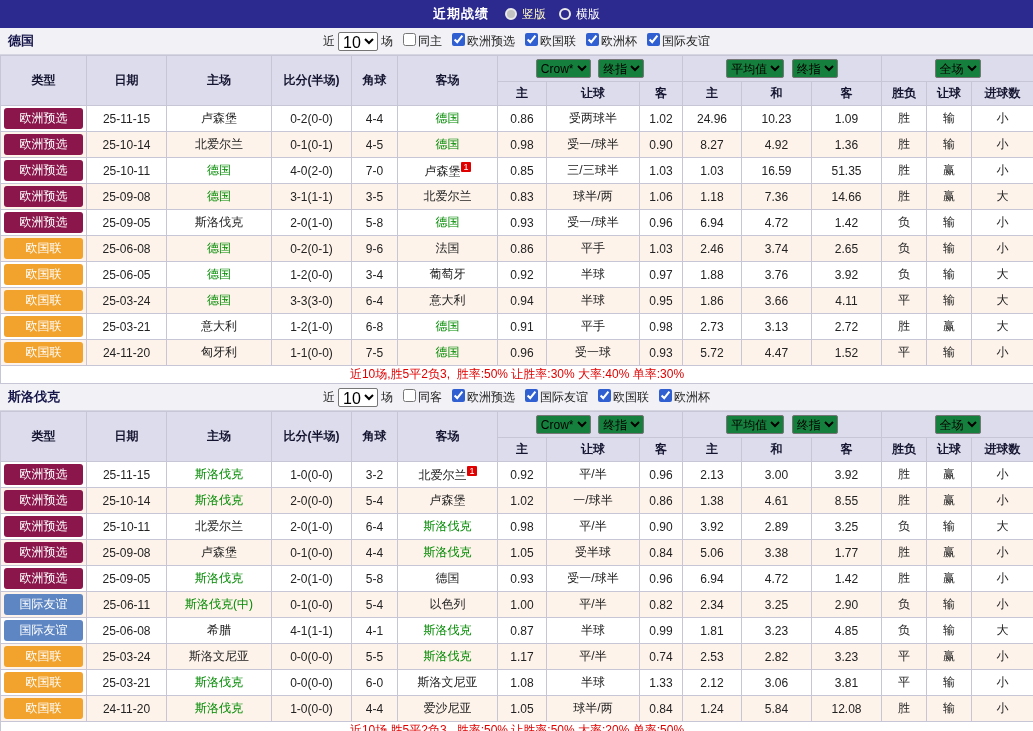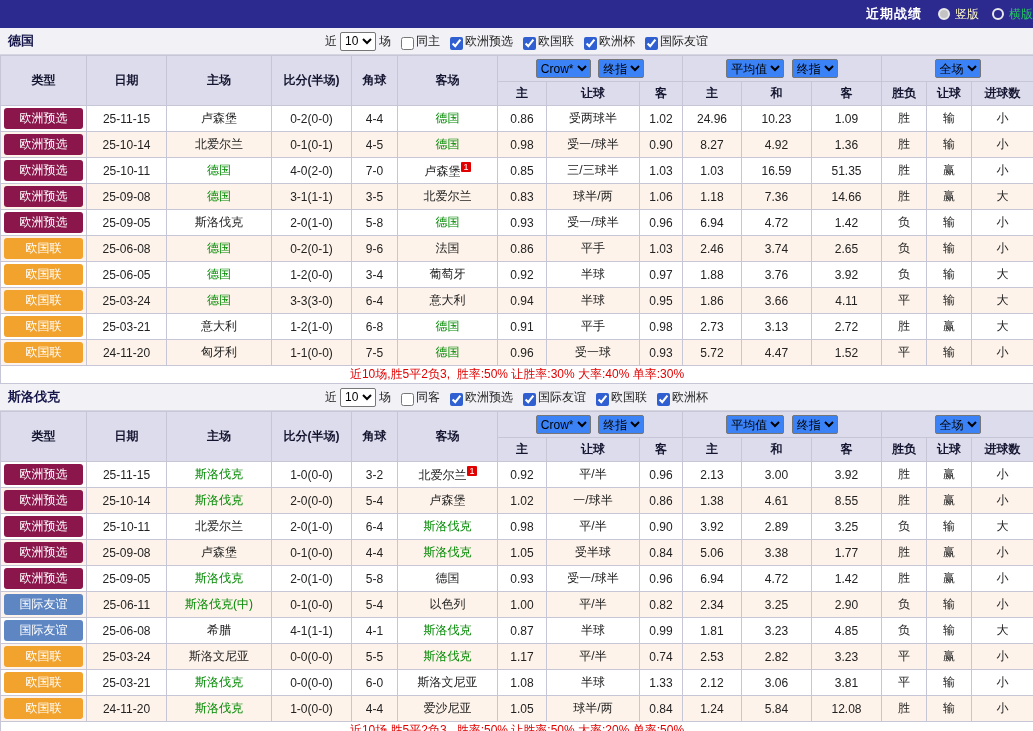--- a/index.html
+++ b/index.html
@@ -1,42 +1,42 @@
 <!DOCTYPE html>
 <html><head>
 <meta charset="utf-8">
 <style>
   * { margin:0; padding:0; box-sizing:border-box; }
   html,body { background:#fff; }
   body { width:1033px; font-family:"Liberation Sans","DejaVu Sans",sans-serif; }
   .page { width:1033px; }
 
   
-  .topbar { height:28px; background:#2d2a8f; display:flex; align-items:center; justify-content:flex-end; gap:16px; }
+  .topbar { height:28px; background:#2d2a8f; display:flex; align-items:center; justify-content:center; gap:16px; }
   .topbar-title { color:#fff; font-weight:bold; font-size:13px; letter-spacing:1px; }
   .radio-group { display:flex; align-items:center; gap:5px; font-size:12px; }
   .radio { width:12px; height:12px; border-radius:50%; border:2px solid #e9e9e9; display:inline-block; background:transparent; }
   .radio.sel { background:#c3c3c3; }
   .lbl-v { color:#fef9c3; margin-right:8px; }
-  .lbl-h { color:#22c55e; }
+  .lbl-h { color:#ffffff; }
 
   
   .section-bar { height:27px; background:#f1f1f6; border-bottom:1px solid #d5d5e2; display:flex; align-items:center; position:relative; font-size:12px; color:#222; }
   .team-name { position:absolute; left:8px; font-weight:bold; font-size:13px; color:#15154a; }
   .filters { margin:0 auto; display:flex; align-items:center; gap:3px; }
-  .filters select { font-size:12px; height:19px; border:1px solid #767676; background:#fff; border-radius:2px; font-family:inherit; }
-  .cb { display:inline-flex; align-items:flex-end; gap:2px; margin-left:7px; cursor:pointer; }
+  .filters select { font-size:16px; height:19px; border:1px solid #767676; background:#fff; border-radius:2px; font-family:inherit; }
+  .cb { display:inline-flex; align-items:flex-start; gap:2px; margin-left:7px; cursor:pointer; }
   .cb input { width:13px; height:13px; accent-color:#2f5fd0; }
 
   
   table.grid { border-collapse:collapse; table-layout:fixed; width:1033px; font-size:12px; }
   .grid th, .grid td { border:1px solid #c6c6d6; text-align:center; overflow:hidden; white-space:nowrap; }
   .grid thead th { background:#dcdcec; color:#141430; font-weight:bold; height:26px; }
   .grid thead tr.h2 th { height:24px; }
-  .grid thead select { font-size:12px; height:19px; margin:0 2px; border:1px solid #767676; background:#3b82f6; border-radius:2px; font-family:inherit; }
+  .grid thead select { font-size:12px; height:19px; margin:0 2px; border:1px solid #767676; background:#15803d; border-radius:2px; font-family:inherit; }
   .grid tbody td { height:25px; color:#222; }
   .grid tbody tr:nth-child(even) { background:#fdf3ea; }
   .grid tfoot td { height:14px; color:#e10000; background:#fff; white-space:pre; font-size:12px; }
 
   .badge { display:block; margin:2px 3px; padding:2px 0; border-radius:3px; color:#fff; font-weight:normal; }
   .bm { background:#8b164b; }
   .bo { background:#f2a32d; }
   .bb { background:#5e86c3; }
 
   .team span { cursor:pointer; }

